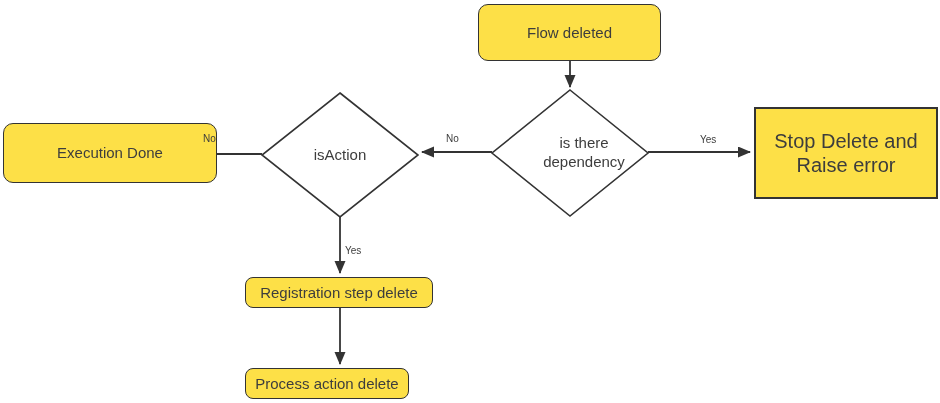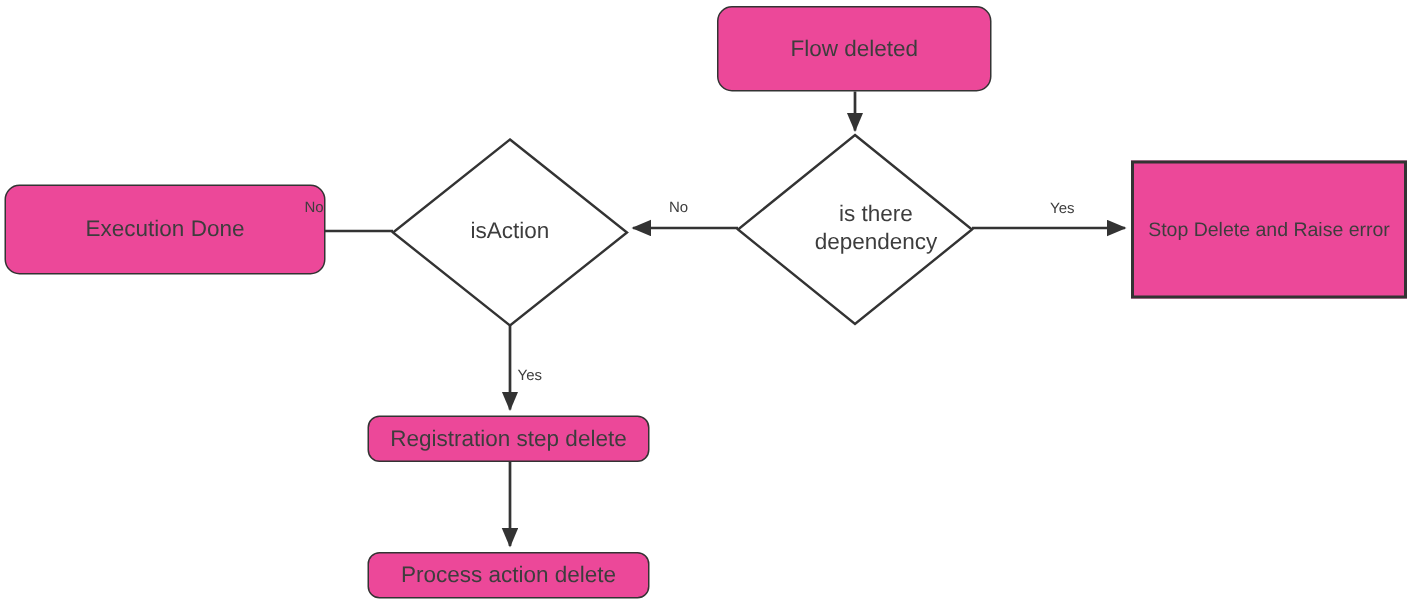--- a/index.html
+++ b/index.html
@@ -13,36 +13,36 @@
     width:940px;height:403px;
     background:var(--bg);
     font-family:"Liberation Sans", sans-serif;
     color:var(--text);
     overflow:hidden;
   }
   .layer{position:absolute;left:0;top:0;width:940px;height:403px;}
   .node{
     position:absolute;
     box-sizing:border-box;
-    background:#ec4899;
+    background:#fde047;
     border:1.6px solid var(--stroke);
     display:flex;align-items:center;justify-content:center;
     text-align:center;
     font-size:15px;
     line-height:1.2;
     padding:2px 6px;
   }
   .rounded{border-radius:10px;}
   .rounded-sm{border-radius:8px;}
   .sharp{border-radius:0;border-width:2px;}
   .node-flow-deleted{left:478px;top:4px;width:183px;height:57px;}
   .node-execution-done{left:3px;top:123px;width:214px;height:60px;}
-  .node-stop-delete{left:754px;top:107px;width:184px;height:92px;font-size:13px;}
+  .node-stop-delete{left:754px;top:107px;width:184px;height:92px;font-size:20px;}
   .node-registration{left:245px;top:277px;width:188px;height:31px;padding:1px 3px;}
-  .node-process{left:245px;top:368px;width:188px;height:31px;padding:1px 4px;}
+  .node-process{left:245px;top:368px;width:164px;height:31px;padding:1px 4px;}
   .diamond-label{
     position:absolute;
     transform:translate(-50%,-50%);
     text-align:center;
     font-size:15px;
     line-height:1.25;
     pointer-events:none;
   }
   .diamond-label-dependency{left:584px;top:153px;width:100px;}
   .diamond-label-isaction{left:340px;top:155px;width:110px;}

